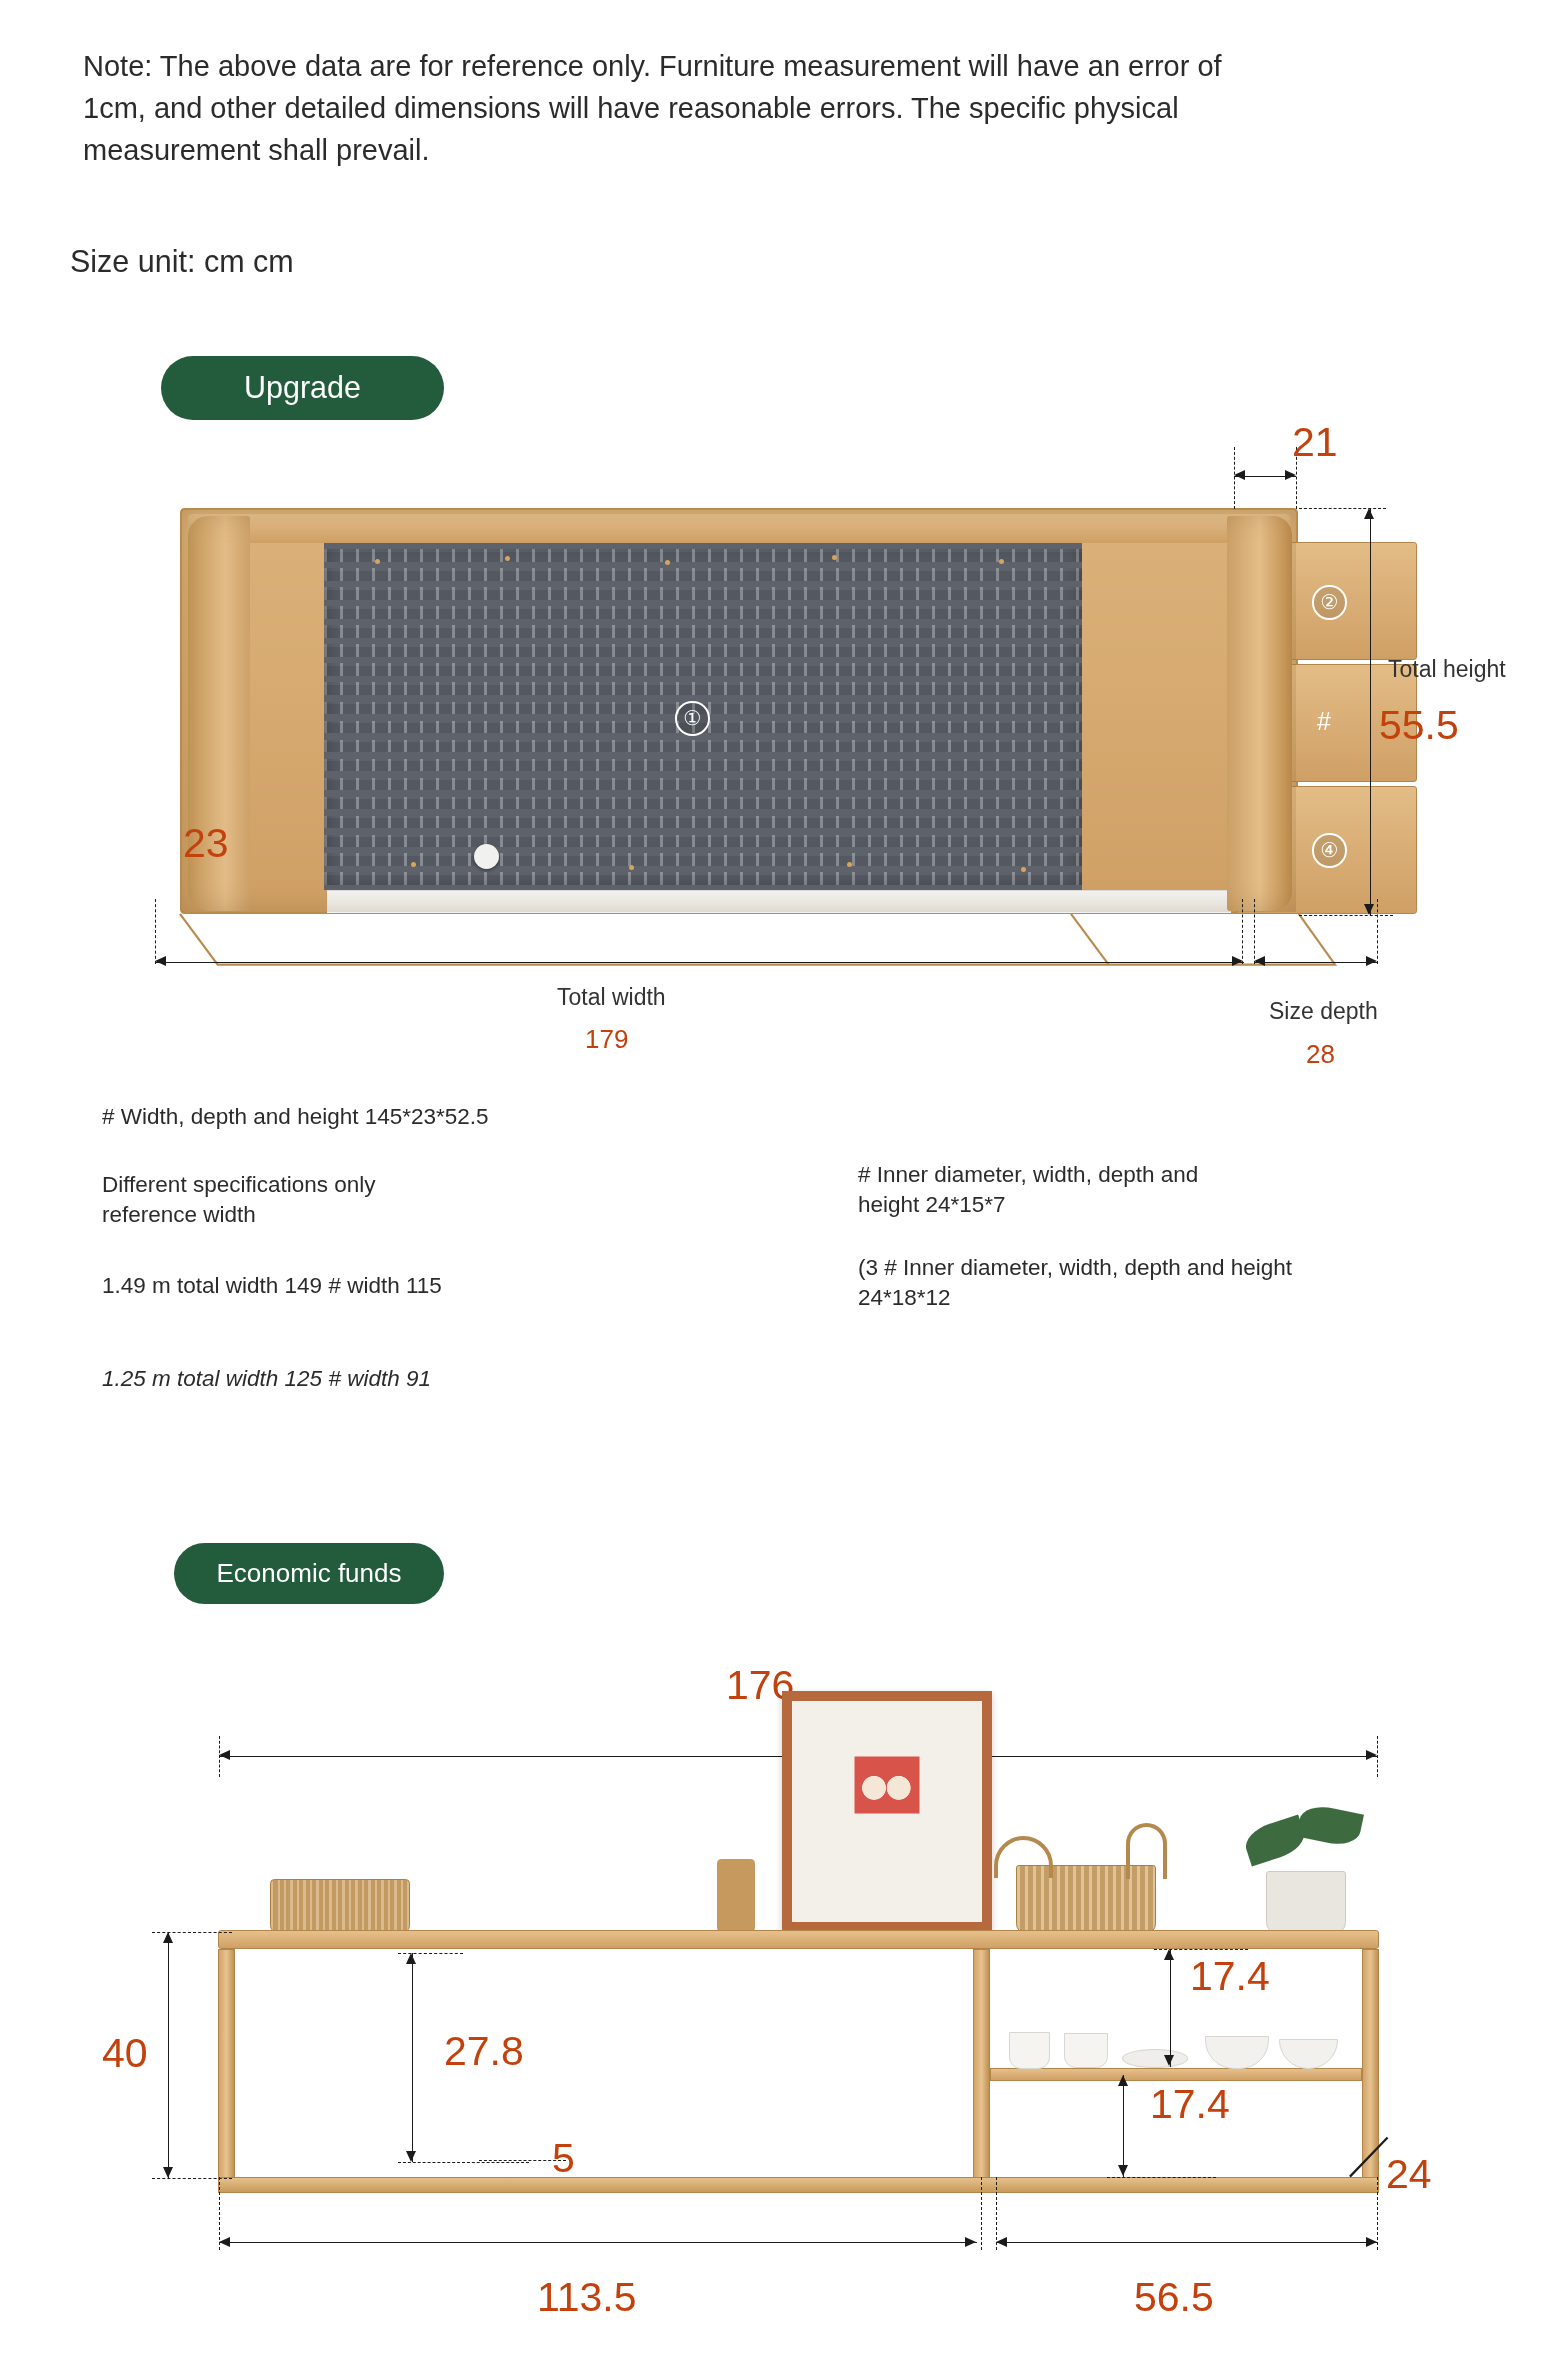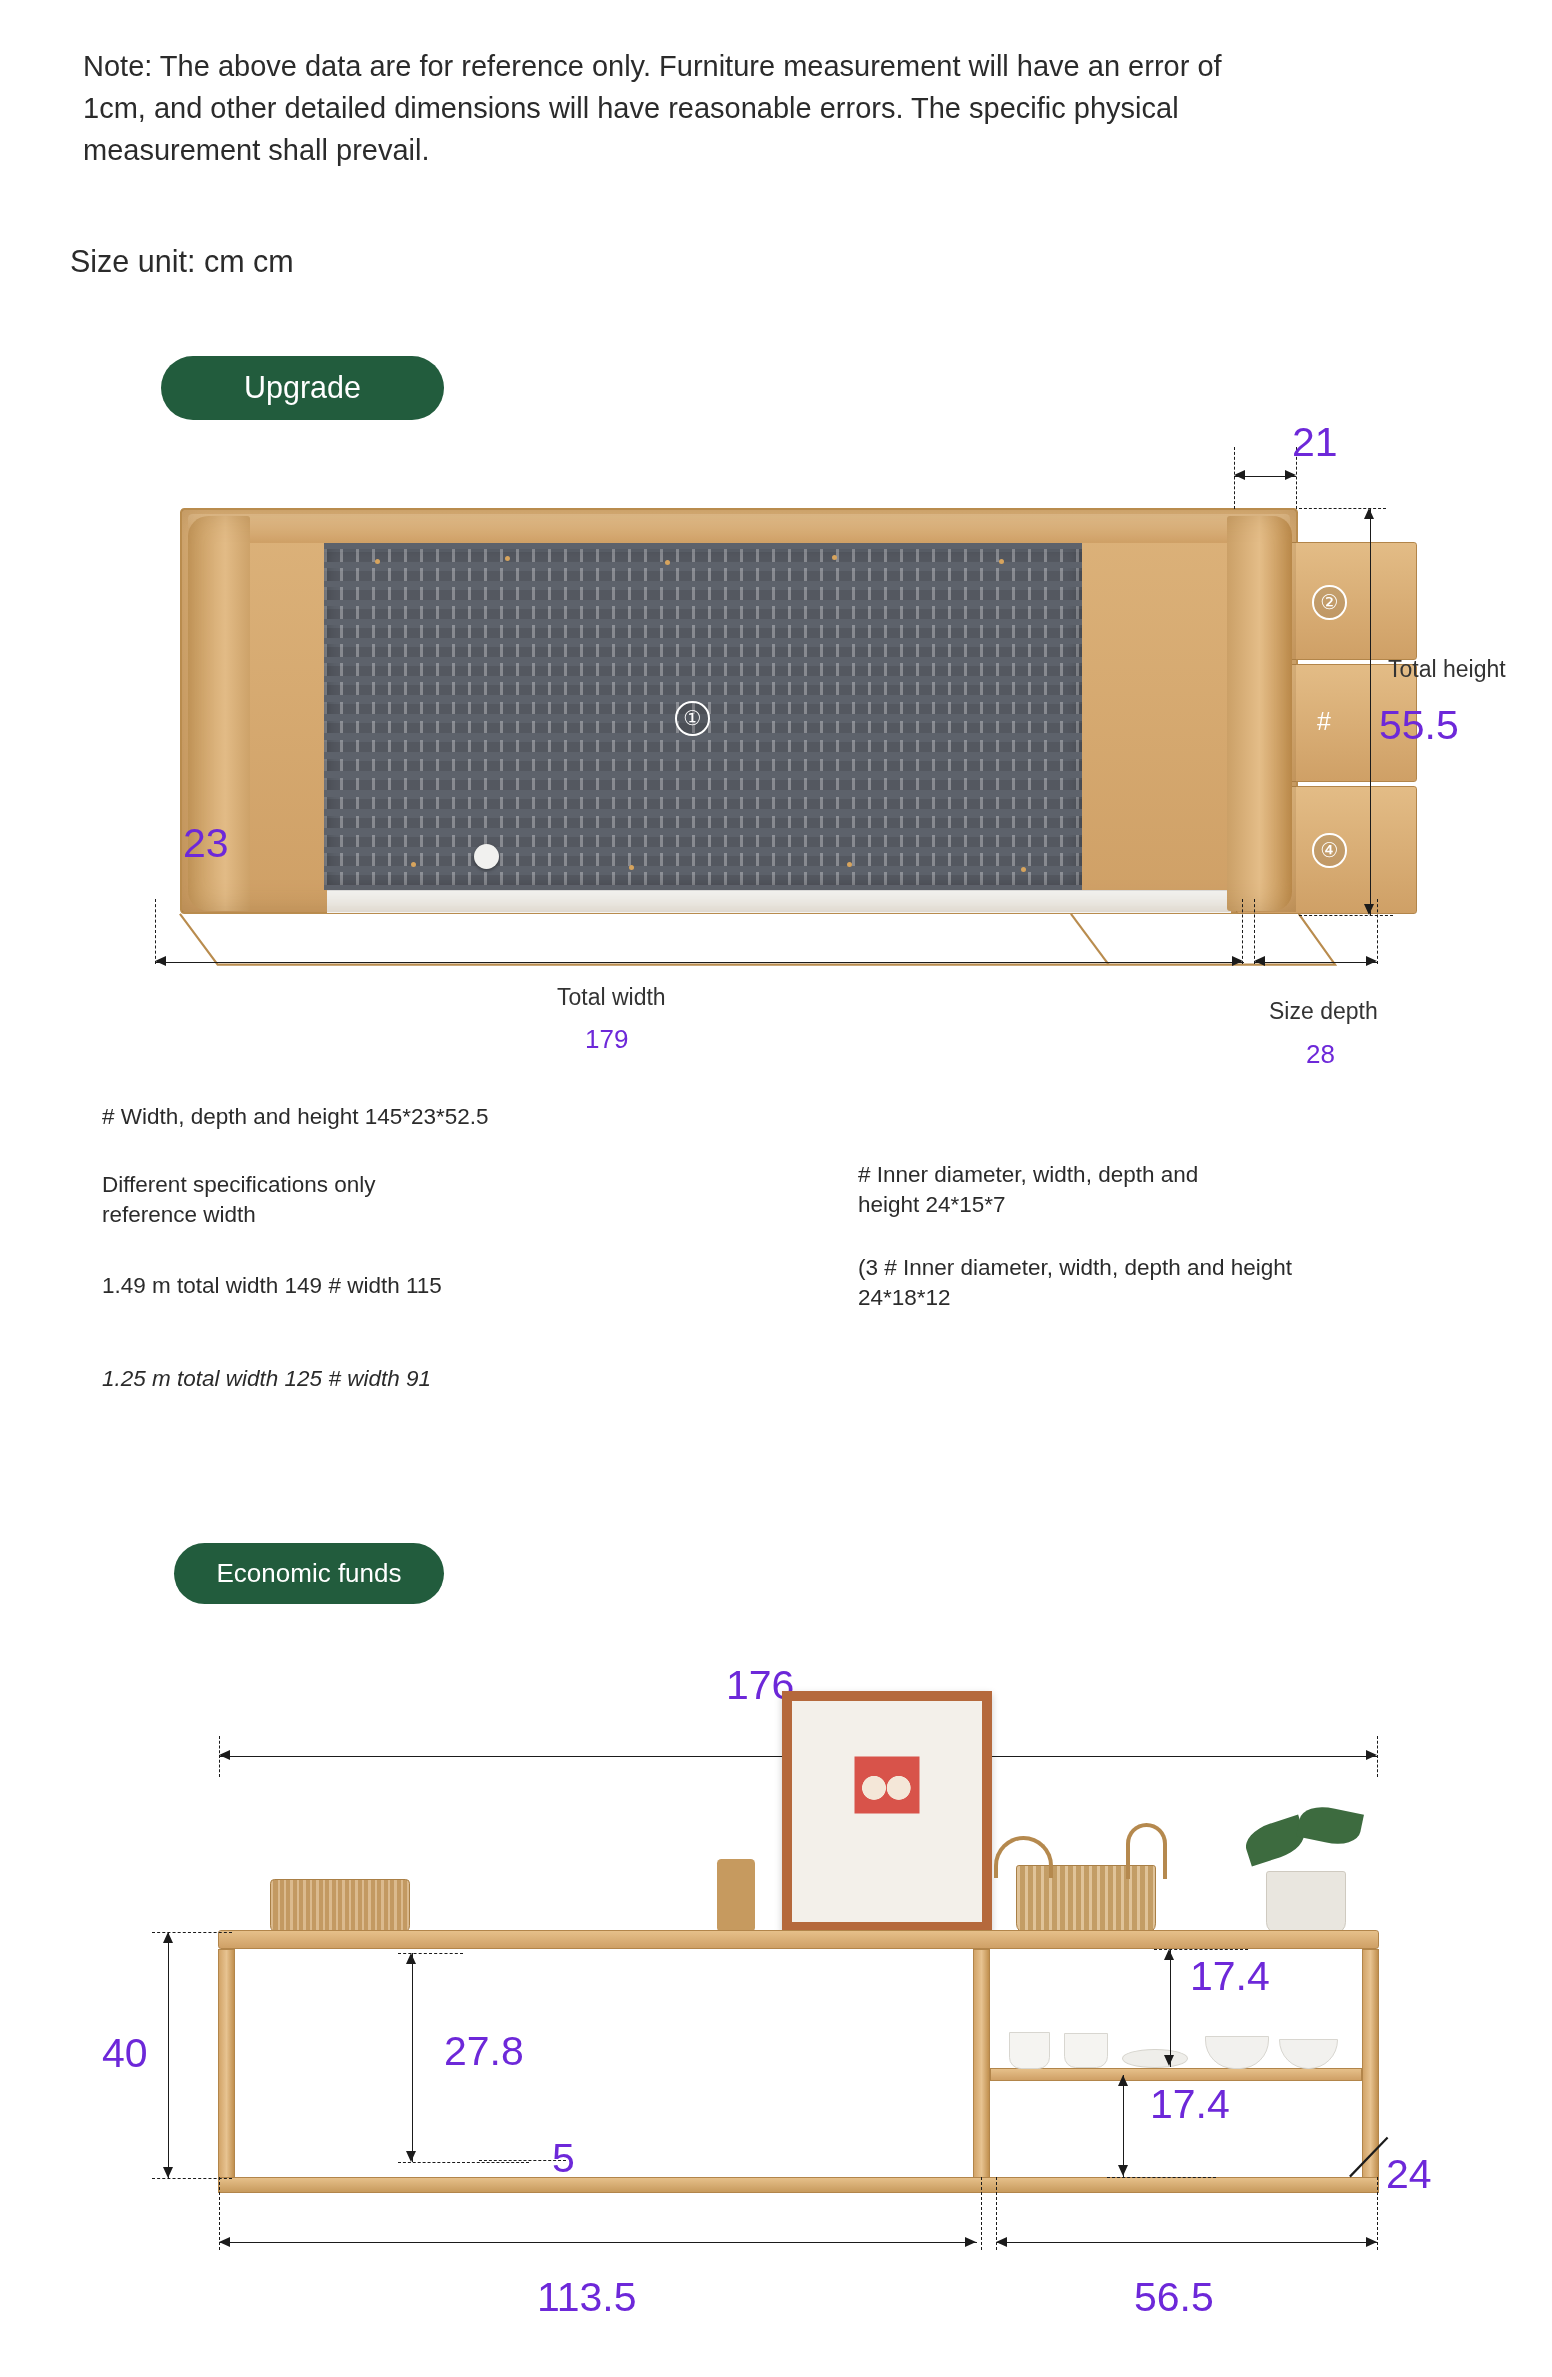--- a/index.html
+++ b/index.html
@@ -239,21 +239,21 @@
     width: 0; height: 0;
   }
   .arrow-l { border-top: 5.8px solid transparent; border-bottom: 5.8px solid transparent; border-right: 11.6px solid #1b1b1b; }
   .arrow-r { border-top: 5.8px solid transparent; border-bottom: 5.8px solid transparent; border-left: 11.6px solid #1b1b1b; }
   .arrow-u { border-left: 5.8px solid transparent; border-right: 5.8px solid transparent; border-bottom: 11.6px solid #1b1b1b; }
   .arrow-d { border-left: 5.8px solid transparent; border-right: 5.8px solid transparent; border-top: 11.6px solid #1b1b1b; }
 
   .dim-label {
     position: absolute;
     font-size: 33px;
-    color: #6d28d9;
+    color: #c2410c;
     white-space: nowrap;
   }
   .dim-label.small {
     font-size: 23px;
     color: #333;
   }
   .dim-label.big {
     font-size: 41px;
   }
 

